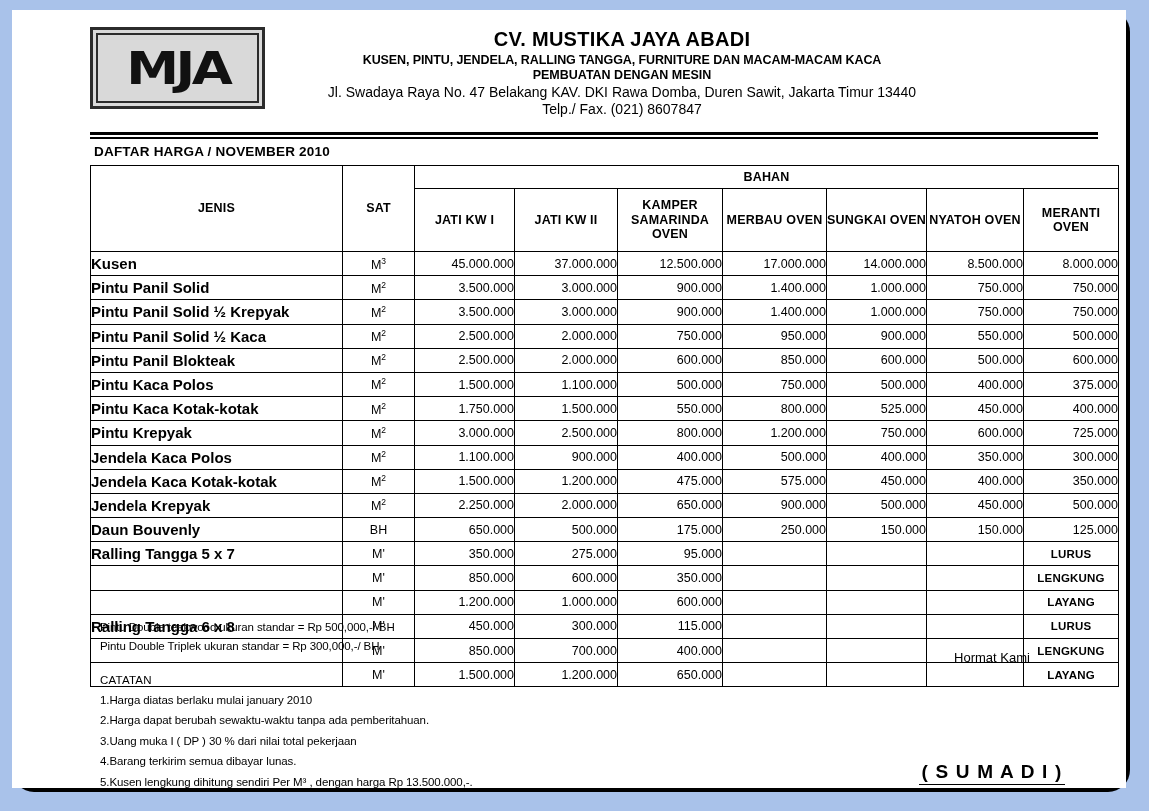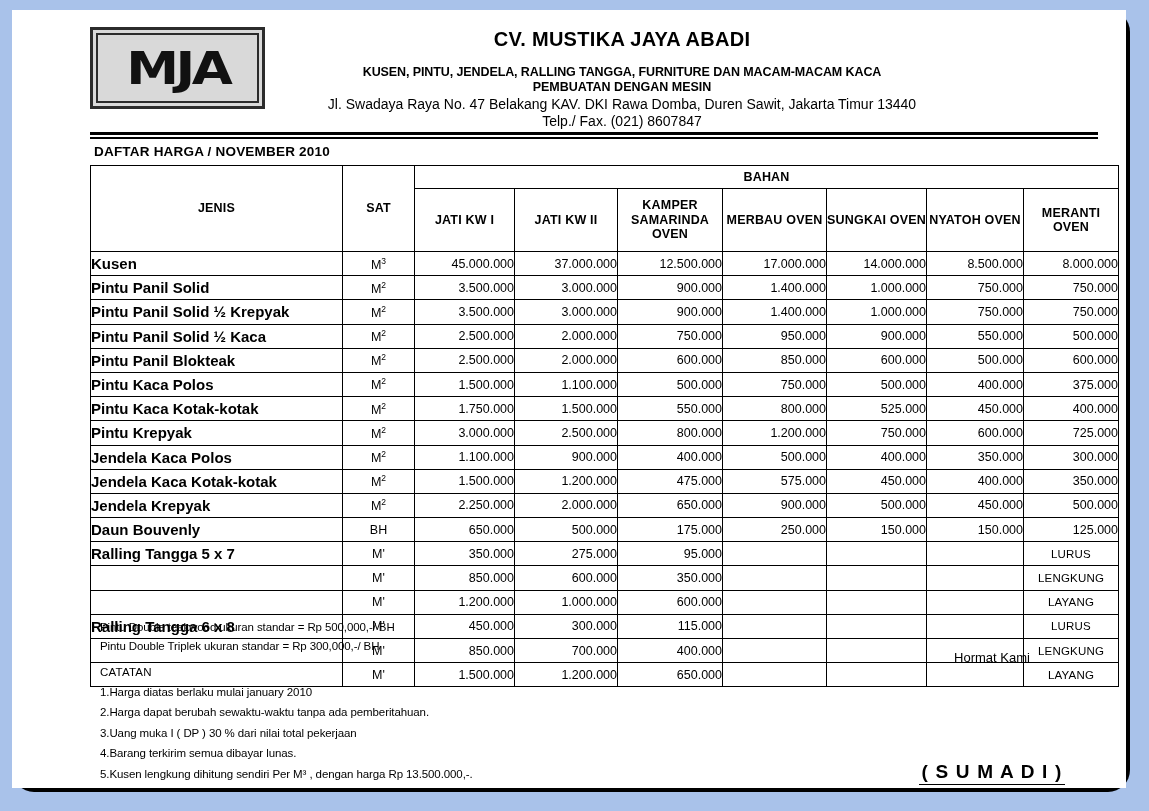--- a/index.html
+++ b/index.html
@@ -74,21 +74,21 @@
     position: absolute;
     left: 255px;
     top: 18px;
     width: 710px;
     text-align: center;
   }
   .company-name {
     font-size: 20px;
     font-weight: bold;
     letter-spacing: 0.3px;
-    margin-bottom: 14px;
+    margin-bottom: 2px;
   }
   .company-sub1 {
     font-size: 12.5px;
     font-weight: bold;
     letter-spacing: -0.1px;
     margin-bottom: 1px;
   }
   .company-sub2 {
     font-size: 12.5px;
     font-weight: bold;
@@ -169,39 +169,39 @@
     text-align: center;
     font-size: 12.5px;
   }
   td.num {
     text-align: right;
     padding-right: 6px;
     font-size: 12.5px;
   }
   td.shape {
     text-align: center;
-    font-weight: normal;
+    font-weight: bold;
     font-size: 11.5px;
     letter-spacing: 0.2px;
     margin-top: 16px;
   }
   sup.u { font-size: 8.5px; vertical-align: super; }
 
   
   .footer {
     position: absolute;
     left: 88px;
     top: 612px;
     width: 620px;
     font-size: 11.5px;
     line-height: 1.0;
   }
   .foot-line { margin-bottom: 7px; letter-spacing: -0.1px; }
   .foot-gap { height: 8px; }
-  .catatan { margin-bottom: 8px; letter-spacing: 0.2px; }
+  .catatan { margin-bottom: 8px; letter-spacing: 0.2px; margin-top: 8px; }
   .note { margin-bottom: 9px; letter-spacing: -0.1px; }
 
   .sign {
     position: absolute;
     left: 880px;
     top: 640px;
     width: 200px;
     text-align: center;
   }
   .sign-hormat { font-size: 13px; margin-bottom: 96px; }

